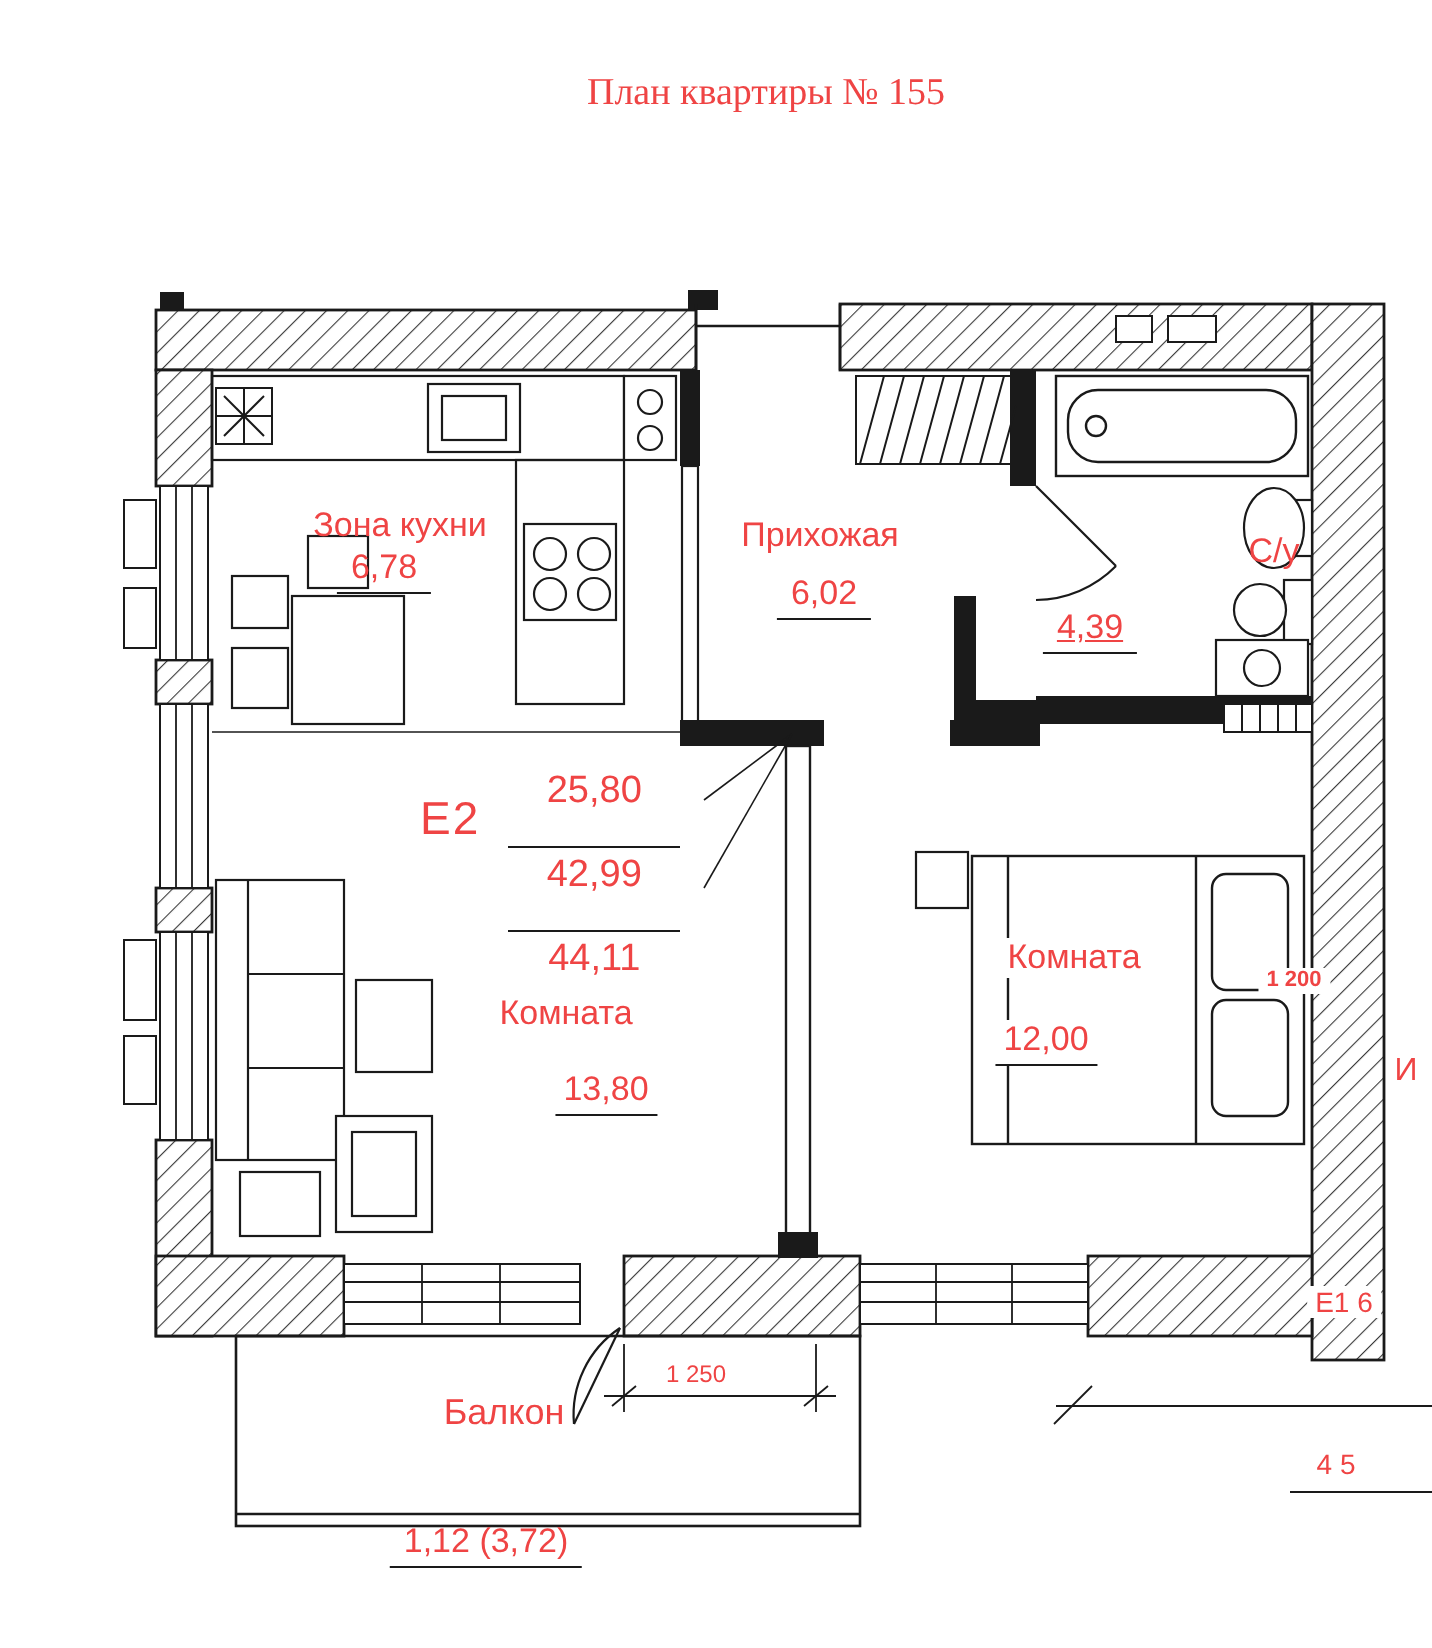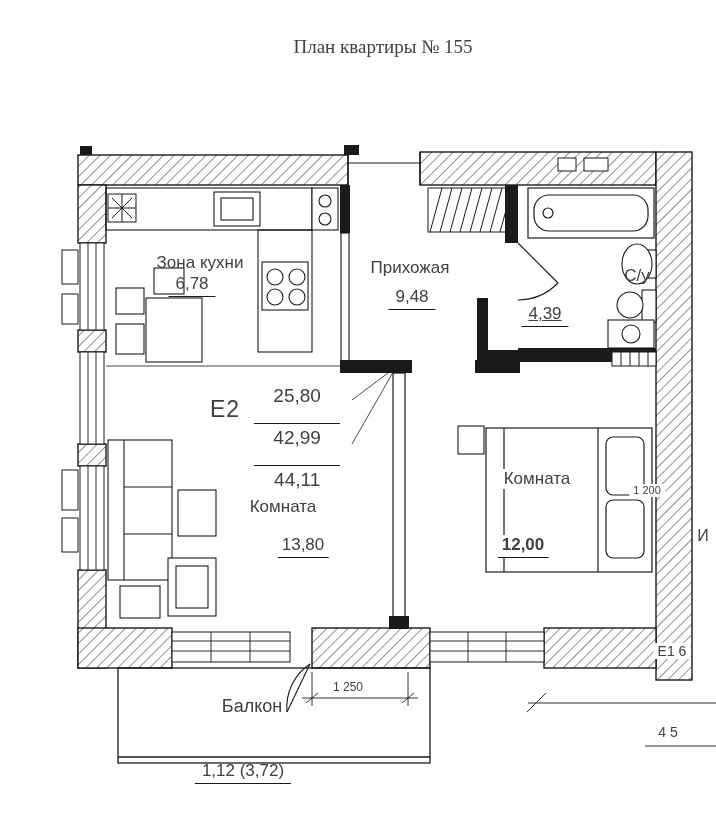--- a/index.html
+++ b/index.html
@@ -1,19 +1,19 @@
 <!DOCTYPE html>
 <html><head>
 <meta charset="utf-8">
 <style>
   * { box-sizing: border-box; }
   html,body { margin:0; padding:0; background:#ffffff; }
   .page {
     position:relative; width:716px; height:824px; background:#fff;
-    font-family:"Liberation Sans","DejaVu Sans",sans-serif; color:#404040; overflow:hidden;
+    font-family:"Liberation Sans","DejaVu Sans",sans-serif; color:#ef4444; overflow:hidden;
   }
   .title {
     position:absolute; top:36px; left:383px; transform:translateX(-50%);
     font-family:"Liberation Serif","DejaVu Serif",serif; font-size:19px; white-space:nowrap;
   }
   svg.plan { position:absolute; left:0; top:0; }
   .lbl {
     position:absolute; transform:translateX(-50%); white-space:nowrap;
     font-size:17px; line-height:1.15; z-index:2;
   }
@@ -249,42 +249,42 @@
       <line x1="528" y1="703" x2="716" y2="703"></line>
       <line x1="527" y1="712" x2="546" y2="693"></line>
       <line x1="645" y1="746" x2="716" y2="746"></line>
     </g>
   </svg>
 
   <div class="lbl" style="left:200px; top:253px;">Зона кухни</div>
   <div class="lbl area" style="left:192px; top:274px;">6,78</div>
 
   <div class="lbl" style="left:410px; top:258px;">Прихожая</div>
-  <div class="lbl area" style="left:412px; top:287px;">9,48</div>
+  <div class="lbl area" style="left:412px; top:287px;">6,02</div>
 
   <div class="lbl" style="left:597px; top:266px;margin-left:40px;">С/у</div>
   <div class="lbl area" style="left:545px; top:304px;text-decoration:underline;">4,39</div>
 
   <div class="lbl bg" style="left:283px; top:497px;">Комната</div>
   <div class="lbl area bg" style="left:267px; top:535px;margin-left:36px;">13,80</div>
 
   <div class="lbl bg" style="left:537px; top:469px;">Комната</div>
-  <div class="lbl area bg" style="left:523px; top:535px;font-weight:bold;">12,00</div>
+  <div class="lbl area bg" style="left:523px; top:510px;">12,00</div>
 
   <div class="lbl" style="left:252px; top:696px; font-size:18px;text-align:right;">Балкон</div>
   <div class="lbl area" style="left:243px; top:729px;margin-top:32px;">1,12 (3,72)</div>
 
   <div class="e2block">
     <div class="e2code">Е2</div>
     <div class="e2col">
       <div class="e2cell u">25,80</div>
       <div class="e2cell u">42,99</div>
       <div class="e2cell">44,11</div>
     </div>
   </div>
 
   <div class="lbl dim" style="left:348px; top:681px;">1 250</div>
-  <div class="lbl dim bg" style="left:647px; top:484px; font-size:11px;">1 200</div>
+  <div class="lbl dim bg" style="left:647px; top:484px; font-size:11px;font-weight:bold;">1 200</div>
   <div class="lbl" style="left:703px; top:527px; font-size:16px;">И</div>
   <div class="lbl small bg" style="left:672px; top:643px;">Е1 6</div>
   <div class="lbl small" style="left:668px; top:724px;">4  5</div>
 
 </div>
 
 </body></html>

